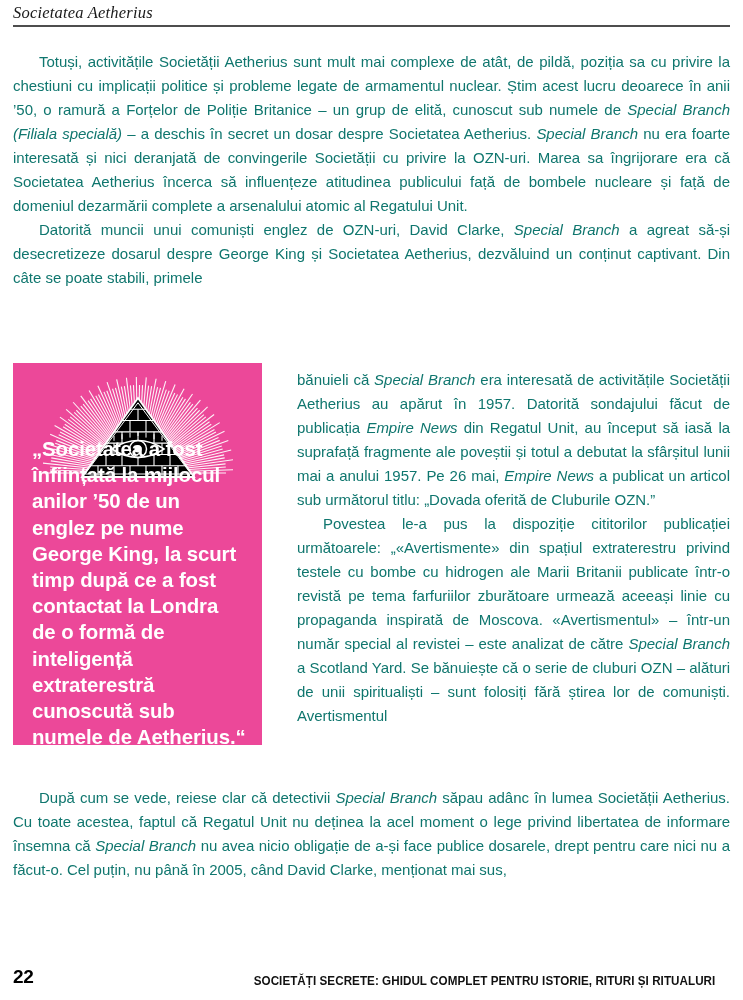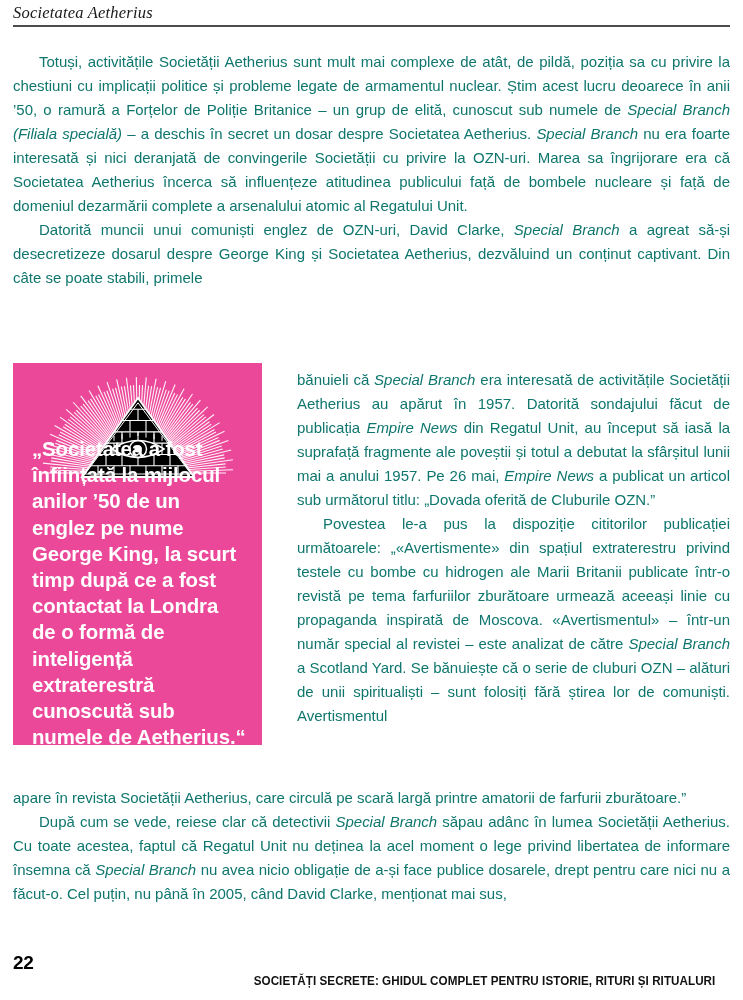--- a/index.html
+++ b/index.html
@@ -106,22 +106,21 @@
     letter-spacing: -0.1px;
   }
 
   
   .footer {
     position: absolute;
     left: 13px;
     bottom: 12px;
     width: 717px;
     display: flex;
-    align-items: flex-start;
-    flex-direction: column;
+    align-items: flex-end;
   }
   .folio {
     font-size: 19px;
     font-weight: bold;
     letter-spacing: -0.3px;
     color: #000000;
   }
   .book-title {
     margin-left: auto;
     font-size: 12.4px;
@@ -322,21 +321,20 @@
     </svg>
     <div class="quote-text">„Societatea a fost înființată la mijlocul anilor ’50 de un englez pe nume George King, la scurt timp după ce a fost contactat la Londra de o formă de inteligență extraterestră cunoscută sub numele de Aetherius.“</div>
   </div>
 
   <div class="body-col col-right" id="col-right">
       <p><span>bănuieli că </span><span class="it">Special Branch</span><span> era interesată de activitățile Societății Aetherius au apărut în 1957. Datorită sondajului făcut de publicația </span><span class="it">Empire News</span><span> din Regatul Unit, au început să iasă la suprafață fragmente ale poveștii și totul a debutat la sfârșitul lunii mai a anului 1957. Pe 26 mai, </span><span class="it">Empire News</span><span> a publicat un articol sub următorul titlu: „Dovada oferită de Cluburile OZN.”</span></p>
       <p class="indent"><span>Povestea le-a pus la dispoziție cititorilor publicației următoarele: „«Avertismente» din spațiul extraterestru privind testele cu bombe cu hidrogen ale Marii Britanii publicate într-o revistă pe tema farfuriilor zburătoare urmează aceeași linie cu propaganda inspirată de Moscova. «Avertismentul» – într-un număr special al revistei – este analizat de către </span><span class="it">Special Branch</span><span> a Scotland Yard. Se bănuiește că o serie de cluburi OZN – alături de unii spiritualiști – sunt folosiți fără știrea lor de comuniști. Avertismentul</span></p>
     </div>
 
   <div class="body-col col-full-bottom" id="col-bottom">
-      <p><span>apare în revista Societății Aetherius, care circulă pe scară largă printre amatorii de farfurii zburătoare.”</span></p>
       <p class="indent"><span>După cum se vede, reiese clar că detectivii </span><span class="it">Special Branch</span><span> săpau adânc în lumea Societății Aetherius. Cu toate acestea, faptul că Regatul Unit nu deținea la acel moment o lege privind libertatea de informare însemna că </span><span class="it">Special Branch</span><span> nu avea nicio obligație de a-și face publice dosarele, drept pentru care nici nu a făcut-o. Cel puțin, nu până în 2005, când David Clarke, menționat mai sus,</span></p>
     </div>
 
   <div class="footer">
     <div class="folio">22</div>
     <div class="book-title">SOCIETĂȚI SECRETE: GHIDUL COMPLET PENTRU ISTORIE, RITURI ȘI RITUALURI</div>
   </div>
 
 </div>
 

